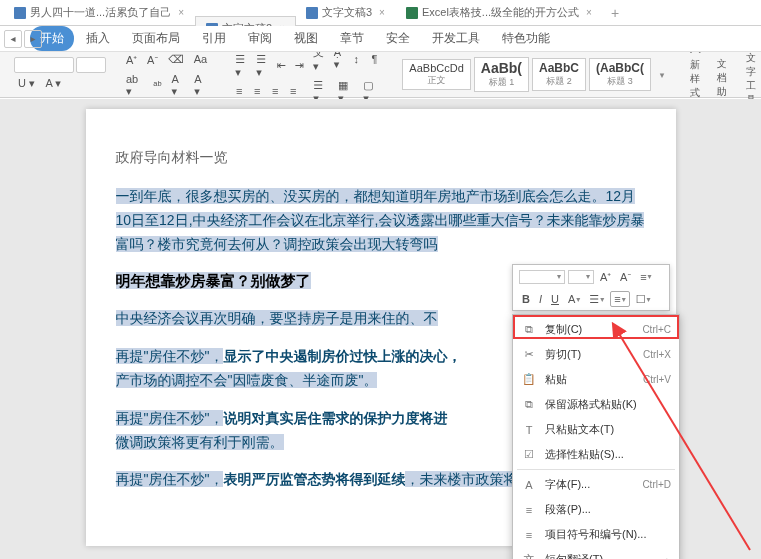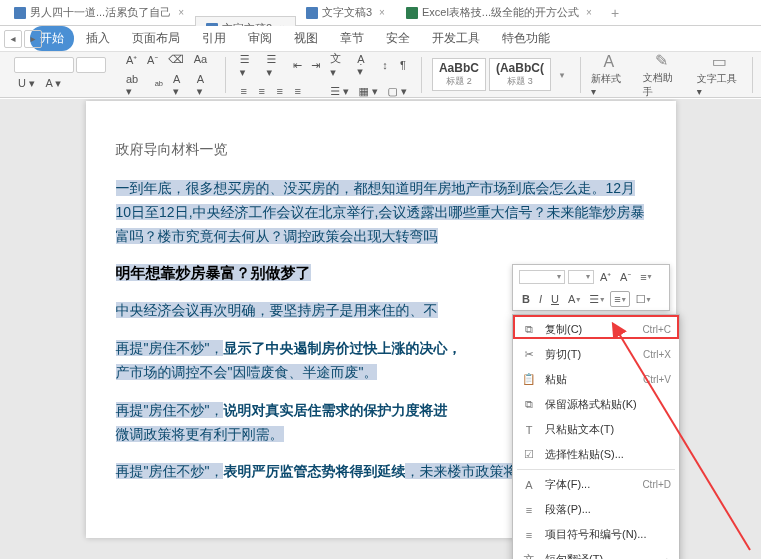--- a/index.html
+++ b/index.html
@@ -24,21 +24,21 @@
 .tb-group { display: flex; align-items: center; gap: 2px; height: 100%; padding: 0 6px; }
 .tb-divider { width: 1px; height: 36px; background: #d0d0d0; }
 .tb-btn { padding: 2px 4px; color: #555; display: flex; align-items: center; justify-content: center; cursor: pointer; border-radius: 2px; min-width: 16px; min-height: 16px; }
 .style-block { border: 1px solid #ccc; padding: 2px 6px; background: #fff; min-width: 52px; text-align: center; }
 .style-block .sname { font-size: 11px; color: #444; }
 .style-block .slabel { font-size: 9px; color: #888; }
 .rt-btn { display: flex; flex-direction: column; align-items: center; font-size: 10px; color: #555; padding: 2px 6px; cursor: pointer; }
 .rt-btn .rt-icon { font-size: 16px; margin-bottom: 1px; color: #888; }
 
 .doc-area { position: absolute; top: 99px; left: 0; right: 0; bottom: 0; background: #e8e8e8; overflow: hidden; }
-.page { width: 590px; background: #fff; margin: 8px auto; box-shadow: 0 0 6px rgba(0,0,0,0.2); padding: 40px 30px; position: relative; top: -6px; }
+.page { width: 590px; background: #fff; margin: 16px auto; box-shadow: 0 0 6px rgba(0,0,0,0.2); padding: 40px 30px; position: relative; top: -6px; }
 .doc-title { font-size: 14px; color: #666; margin-bottom: 18px; }
 .doc-p { font-size: 14px; line-height: 1.7; color: #0c4a6e; margin-bottom: 14px; }
 .sel { background: #c8d4e6; }
 .doc-h1 { font-size: 15px; font-weight: bold; margin: 16px 0; }
 
 .mini-toolbar { position: absolute; top: 264px; left: 512px; width: 158px; background: #fff; border: 1px solid #bfbfbf; box-shadow: 0 2px 6px rgba(0,0,0,0.2); font-size: 11px; }
 .mt-row { display: flex; align-items: center; gap: 3px; padding: 3px 6px; }
 .mt-btn { padding: 1px 3px; color: #555; cursor: pointer; display: flex; align-items: center; gap: 1px; }
 .dd { font-size: 8px; color: #888; }
 
@@ -153,20 +153,28 @@
       <div style="display:flex;gap:2px;">
         <div class="tb-btn">☰ ▾</div>
         <div class="tb-btn">▦ ▾</div>
         <div class="tb-btn">▢ ▾</div>
       </div>
     </div>
   </div>
   <div class="tb-divider"></div>
   <div class="tb-group" style="gap:3px;">
     <div class="style-block">
+      <div class="sname">AaBbCcDd</div>
+      <div class="slabel">正文</div>
+    </div>
+    <div class="style-block">
+      <div class="sname" style="font-weight:bold;font-size:14px;">AaBb(</div>
+      <div class="slabel">标题 1</div>
+    </div>
+    <div class="style-block">
       <div class="sname" style="font-weight:bold;font-size:12px;">AaBbC</div>
       <div class="slabel">标题 2</div>
     </div>
     <div class="style-block">
       <div class="sname" style="font-weight:bold;font-size:12px;">(AaBbC(</div>
       <div class="slabel">标题 3</div>
     </div>
     <div class="tb-btn" style="font-size:9px;color:#888;">▾</div>
   </div>
   <div class="tb-divider"></div>

